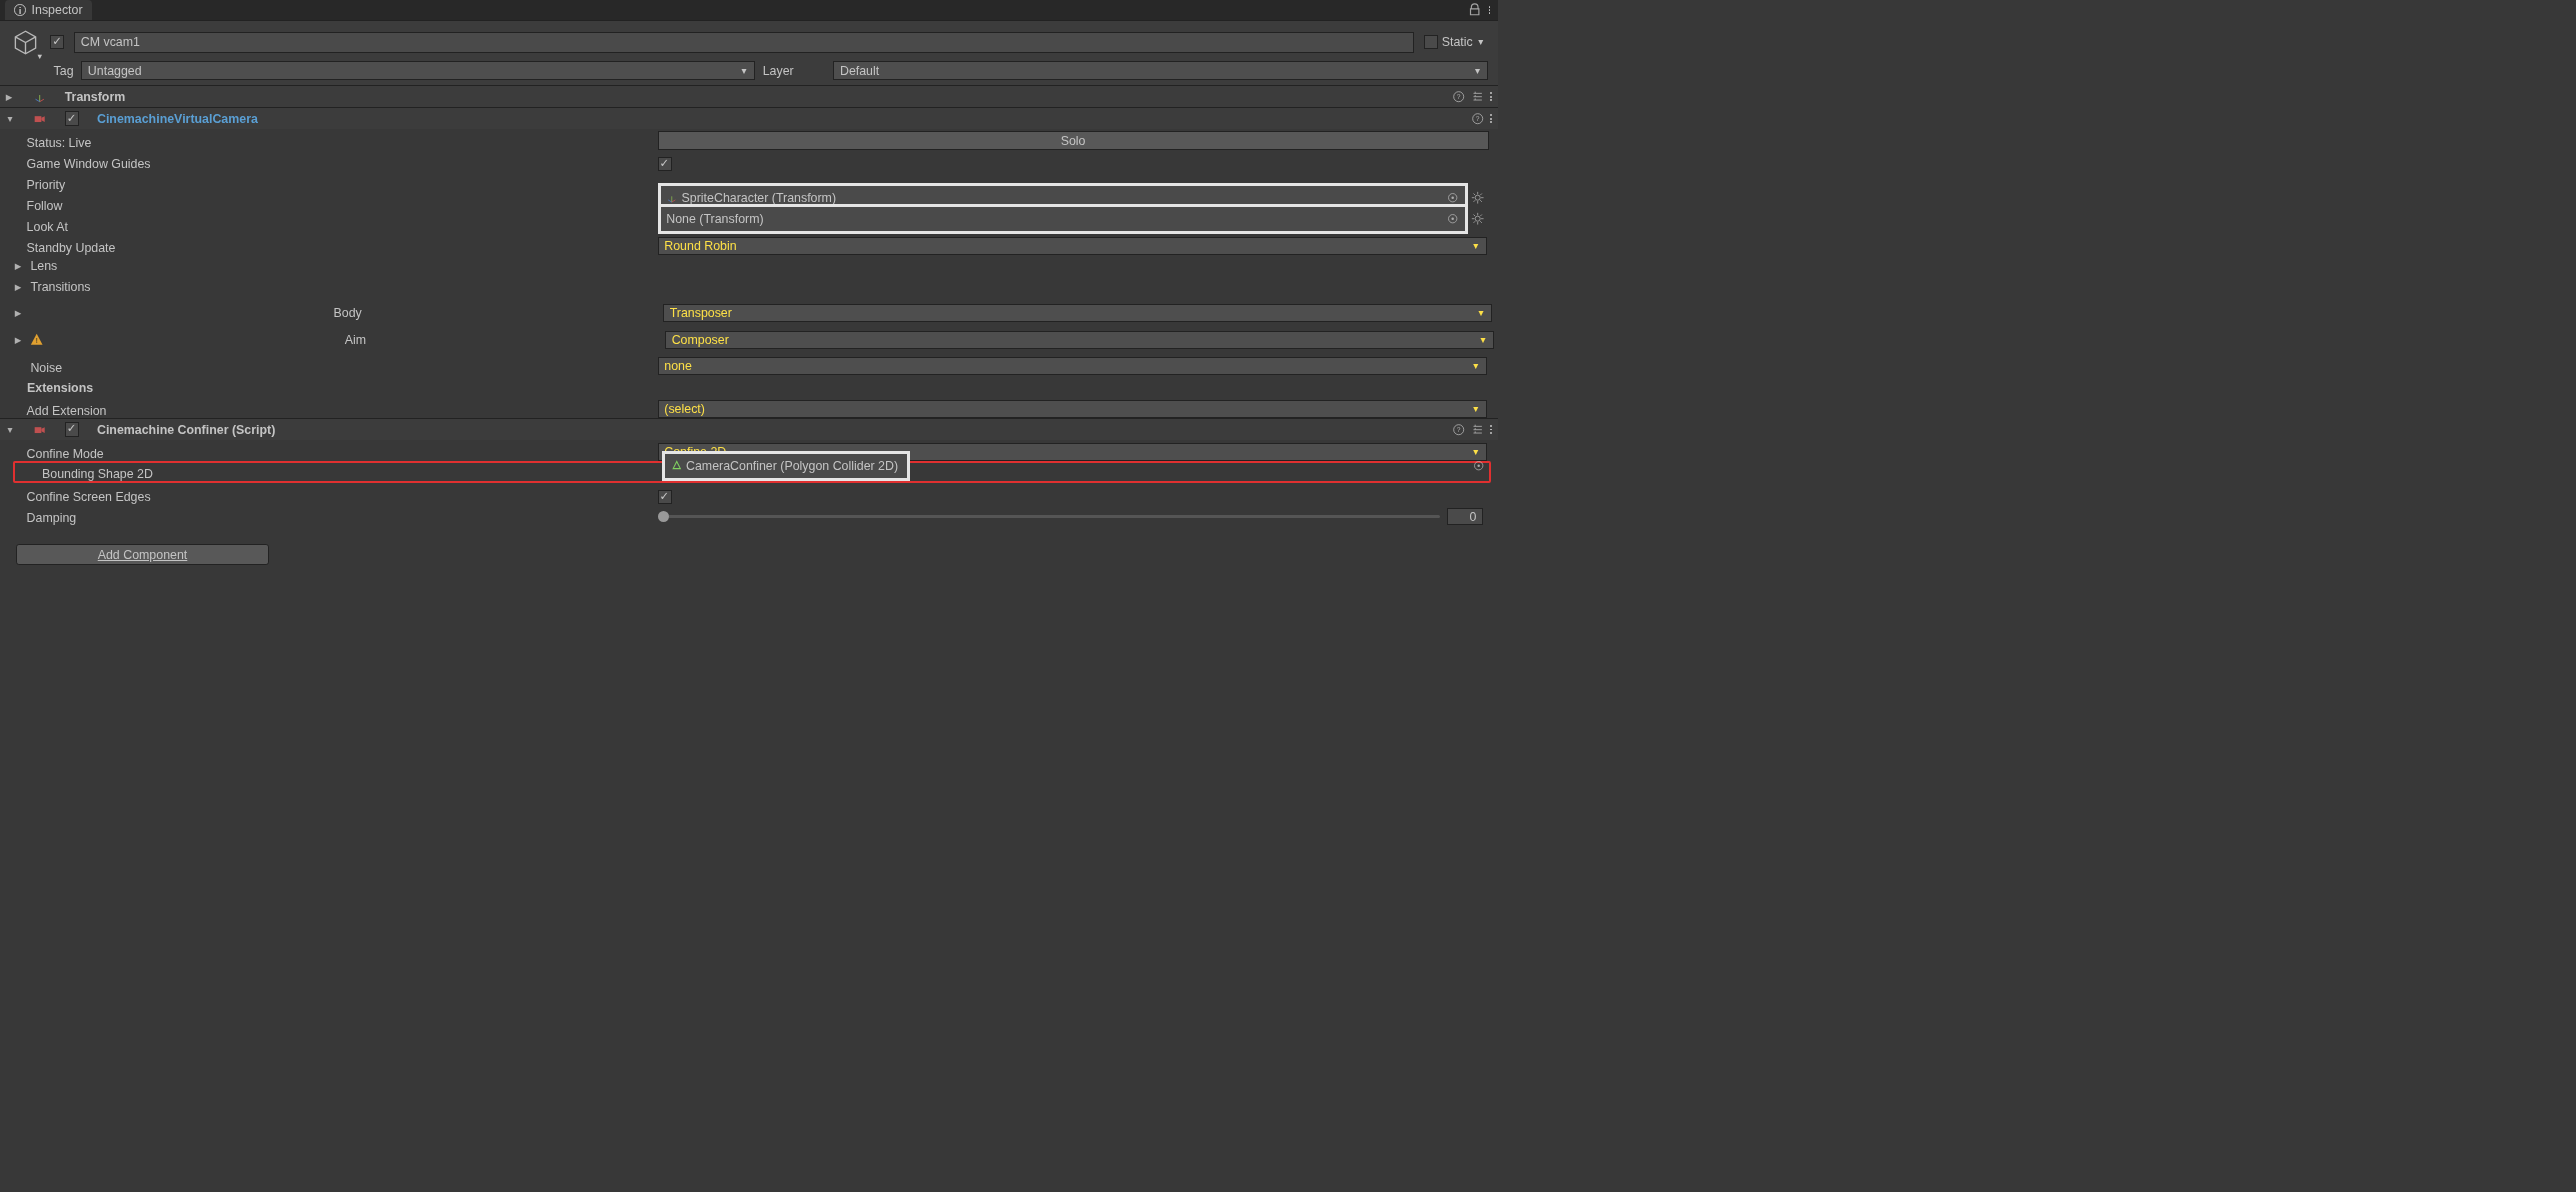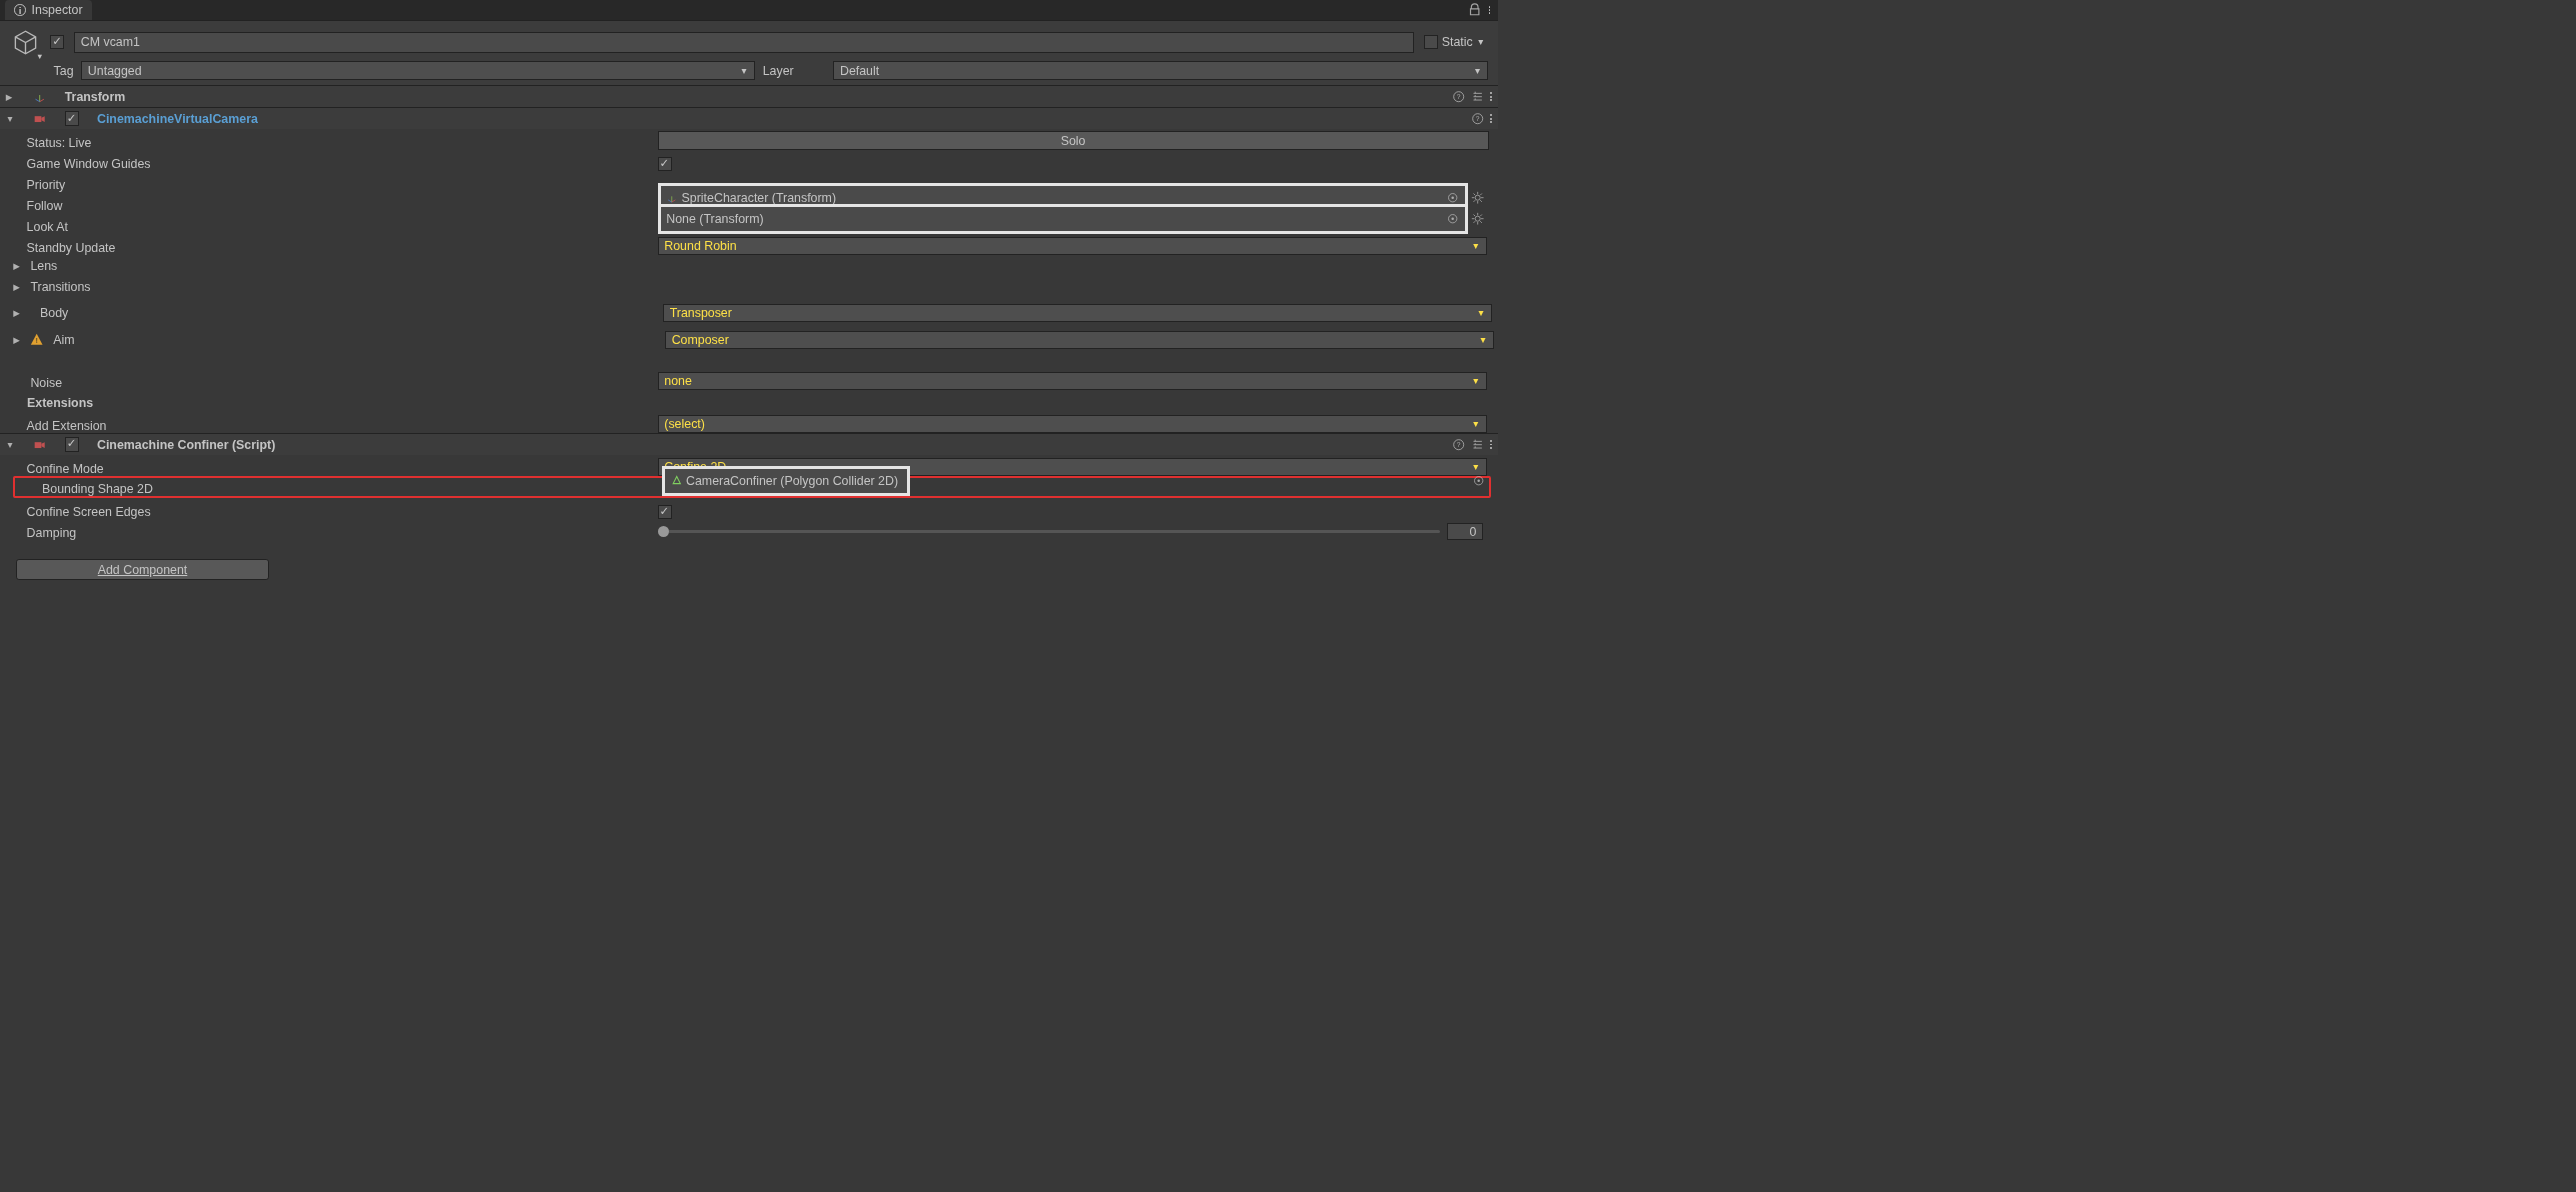--- a/index.html
+++ b/index.html
@@ -35,21 +35,21 @@
 .foldout.down::before { content: "▼"; }
 .comp-icon { width: 13.4px; height: 13.4px; }
 .comp-title { font-weight: 600; font-size: 12.4px; }
 .comp-title.link { color: #5a9fd4; cursor: pointer; }
 .comp-right { margin-left: auto; display: flex; gap: 5.7px; align-items: center; }
 .help-icon, .preset-icon, .menu-dots { width: 13.4px; height: 13.4px; cursor: pointer; opacity: 0.85; }
 
 .comp-body { background: #383838; }
 .row { display: flex; align-items: flex-end; height: 21px; padding-left: 17px; gap: 7.6px; }
 .row-label { width: 633px; font-size: 12.4px; color: #c4c4c4; padding-left: 9.6px; }
-.row-foldout { display: flex; align-items: center; }
+.row-foldout { display: flex; align-items: center; text-align: center; }
 .row-foldout .foldout { margin-left: -3.8px; }
 .row-value { display: flex; align-items: center; flex: 1; gap: 3.8px; }
 .solo-btn { background: #585858; width: 831px; height: 19px; display: flex; align-items: center; justify-content: center; cursor: pointer; border: 1px solid #222; color: #c4c4c4; }
 .chk { width: 15.3px; height: 15.3px; cursor: pointer; }
 .num-input { background: #4a4a4a; border: 1px solid #222; color: #c4c4c4; padding: 1.9px 5.7px; height: 17px; width: 829px; font-size: 12.4px; }
 .obj-field { background: #4a4a4a; border: 3px solid #e5e5e5; color: #c4c4c4; padding: 1.9px 5.7px; height: 30px; width: 810px; display: flex; align-items: center; gap: 3.8px; font-size: 12.4px; }
 .obj-icon-transform { width: 11.5px; height: 11.5px; }
 .target-icon, .gear-icon { width: 13.4px; height: 13.4px; cursor: pointer; opacity: 0.8; }
 .drop-field { background: #4e4e4e; border: 1px solid #222; color: #fde047; padding: 1.9px 5.7px; height: 18px; width: 829px; display: flex; align-items: center; justify-content: space-between; cursor: pointer; font-size: 12.4px; }
 
@@ -261,21 +261,21 @@
             <text x="8" y="12" text-anchor="middle" font-size="9" fill="#222">!</text>
           </svg>
       <span class="row-label" style="width:606px;padding-left:1.9px">Aim</span>
       <div class="row-value">
         <div class="drop-field">
           <span>Composer</span>
           <span class="drop-arrow">▼</span>
         </div>
       </div>
     </div>
-    <div class="row" style="margin-top:19px">
+    <div class="row" style="margin-top:4px">
       <span class="row-label" style="padding-left:13.4px">Noise</span>
       <div class="row-value">
         <div class="drop-field">
           <span>none</span>
           <span class="drop-arrow">▼</span>
         </div>
       </div>
     </div>
     <div class="section-head">Extensions</div>
     <div class="row">

